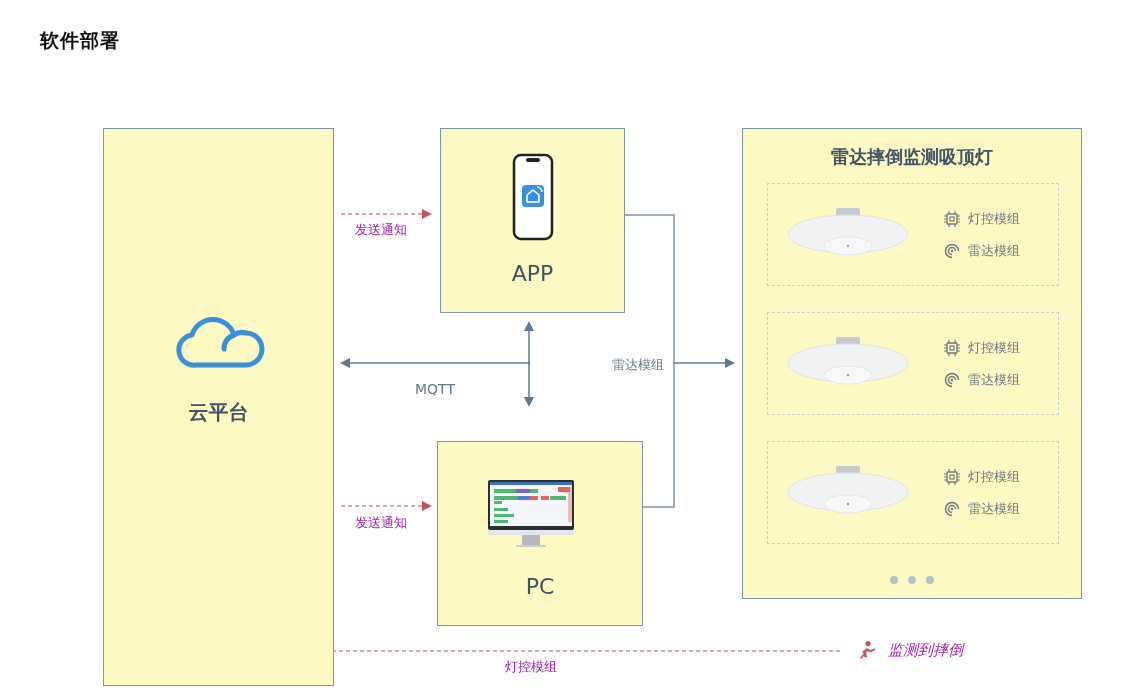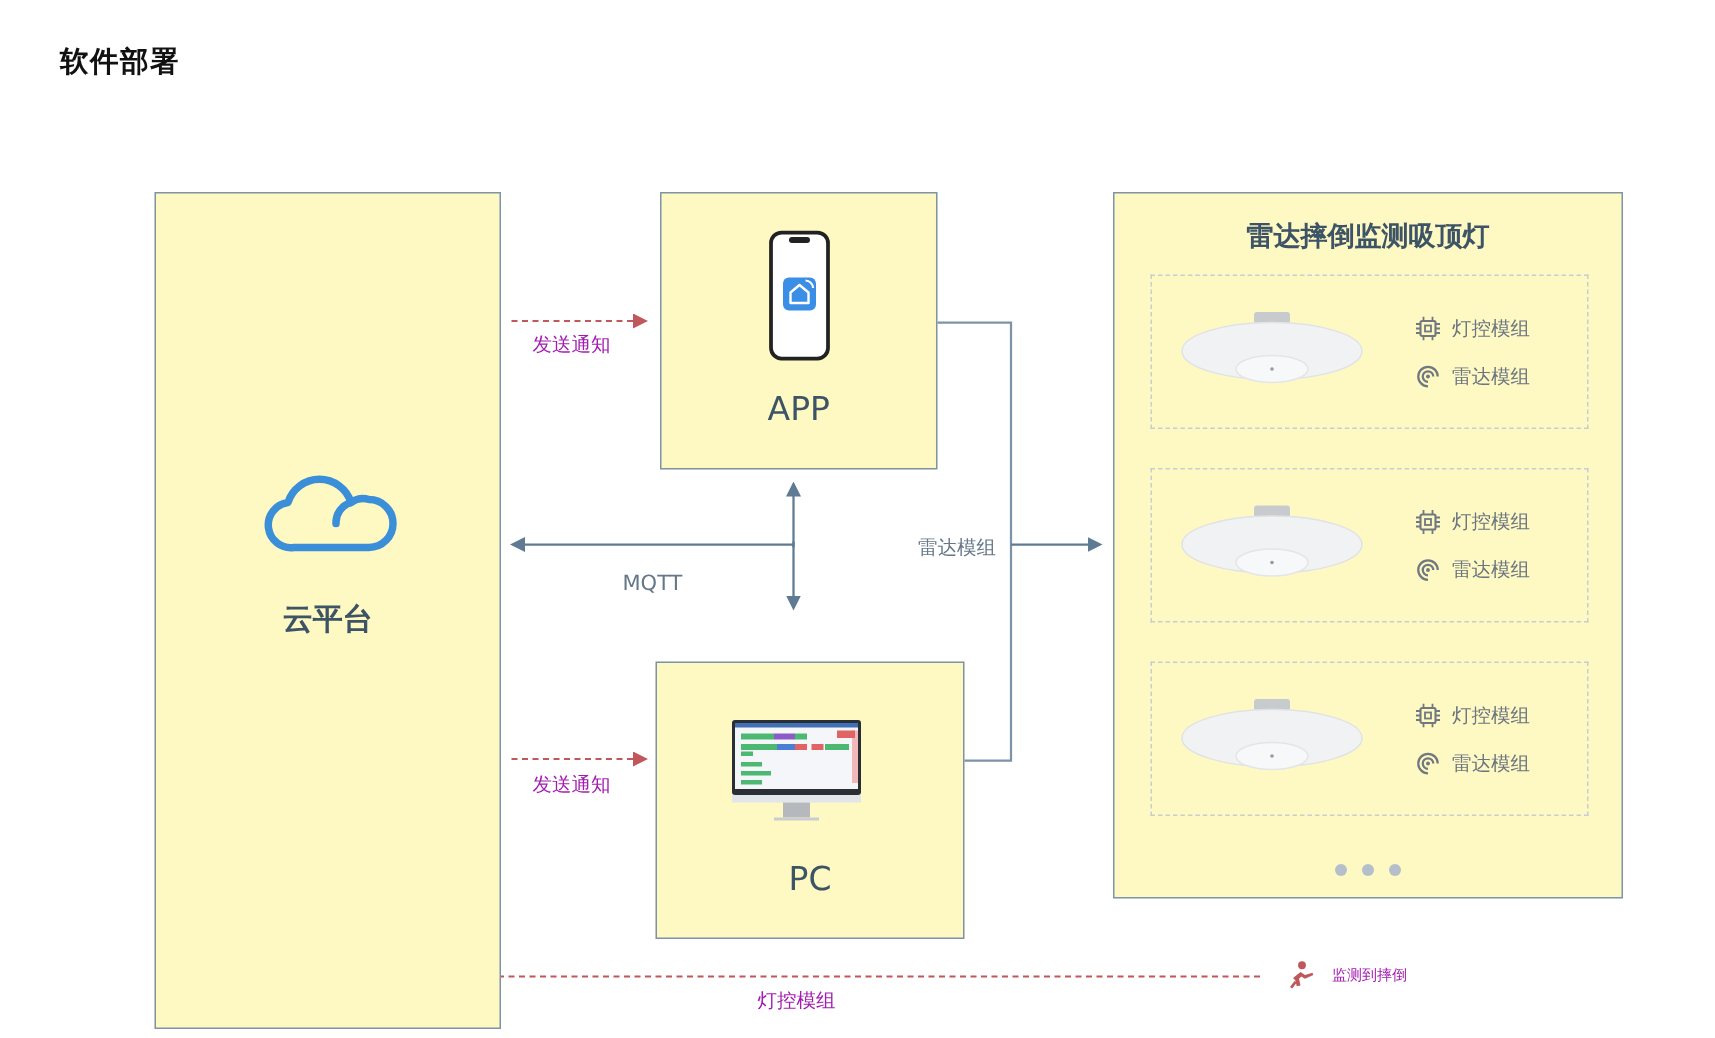--- a/index.html
+++ b/index.html
@@ -54,21 +54,21 @@
 <div class="edge-label slate" style="left:415px;top:381px;font-size:14px;">MQTT</div>
 <div class="edge-label slate" style="left:612px;top:356px;">雷达模组</div>
 <div class="edge-label red" style="left:505px;top:658px;">灯控模组</div>
 
 <div class="abs" style="left:858px;top:640px;display:flex;align-items:center;gap:10px;">
   <svg width="20" height="20" viewBox="0 0 20 20">
     <circle cx="10" cy="3.5" r="2.6" fill="#c0575a"></circle>
     <path d="M4 12 L9 8 L12 10 L17 8.5 L17.5 10 L12 12.5 L9.5 11 L8 12.5 L9 17 L6.5 17.5 L5.5 13.5 Z" fill="#c0575a"></path>
     <path d="M2 18 L5 14 L6.5 15 L3.5 19 Z" fill="#c0575a"></path>
   </svg>
-  <span class="red" style="font-size:10px;">监测到摔倒</span>
+  <span class="red" style="font-size:15px;font-style:italic;">监测到摔倒</span>
 </div>
 
 <div class="box" style="left:103px;top:128px;width:231px;height:558px;">
   <svg class="abs" style="left:72px;top:180px;" width="90" height="60" viewBox="0 0 90 60">
     <path d="M20 56 H70 A16 16 0 0 0 70 24 A14 14 0 0 0 58 26 A22 22 0 0 0 16 26 A15 15 0 0 0 20 56 Z" fill="none" stroke="#3b8fd9" stroke-width="5" stroke-linejoin="round"></path>
     <path d="M48 40 A14 14 0 0 1 58 26" fill="none" stroke="#3b8fd9" stroke-width="5" stroke-linecap="round"></path>
   </svg>
   <div class="box-label" style="top:270px;font-size:20px;font-weight:bold;">云平台</div>
 </div>
 

